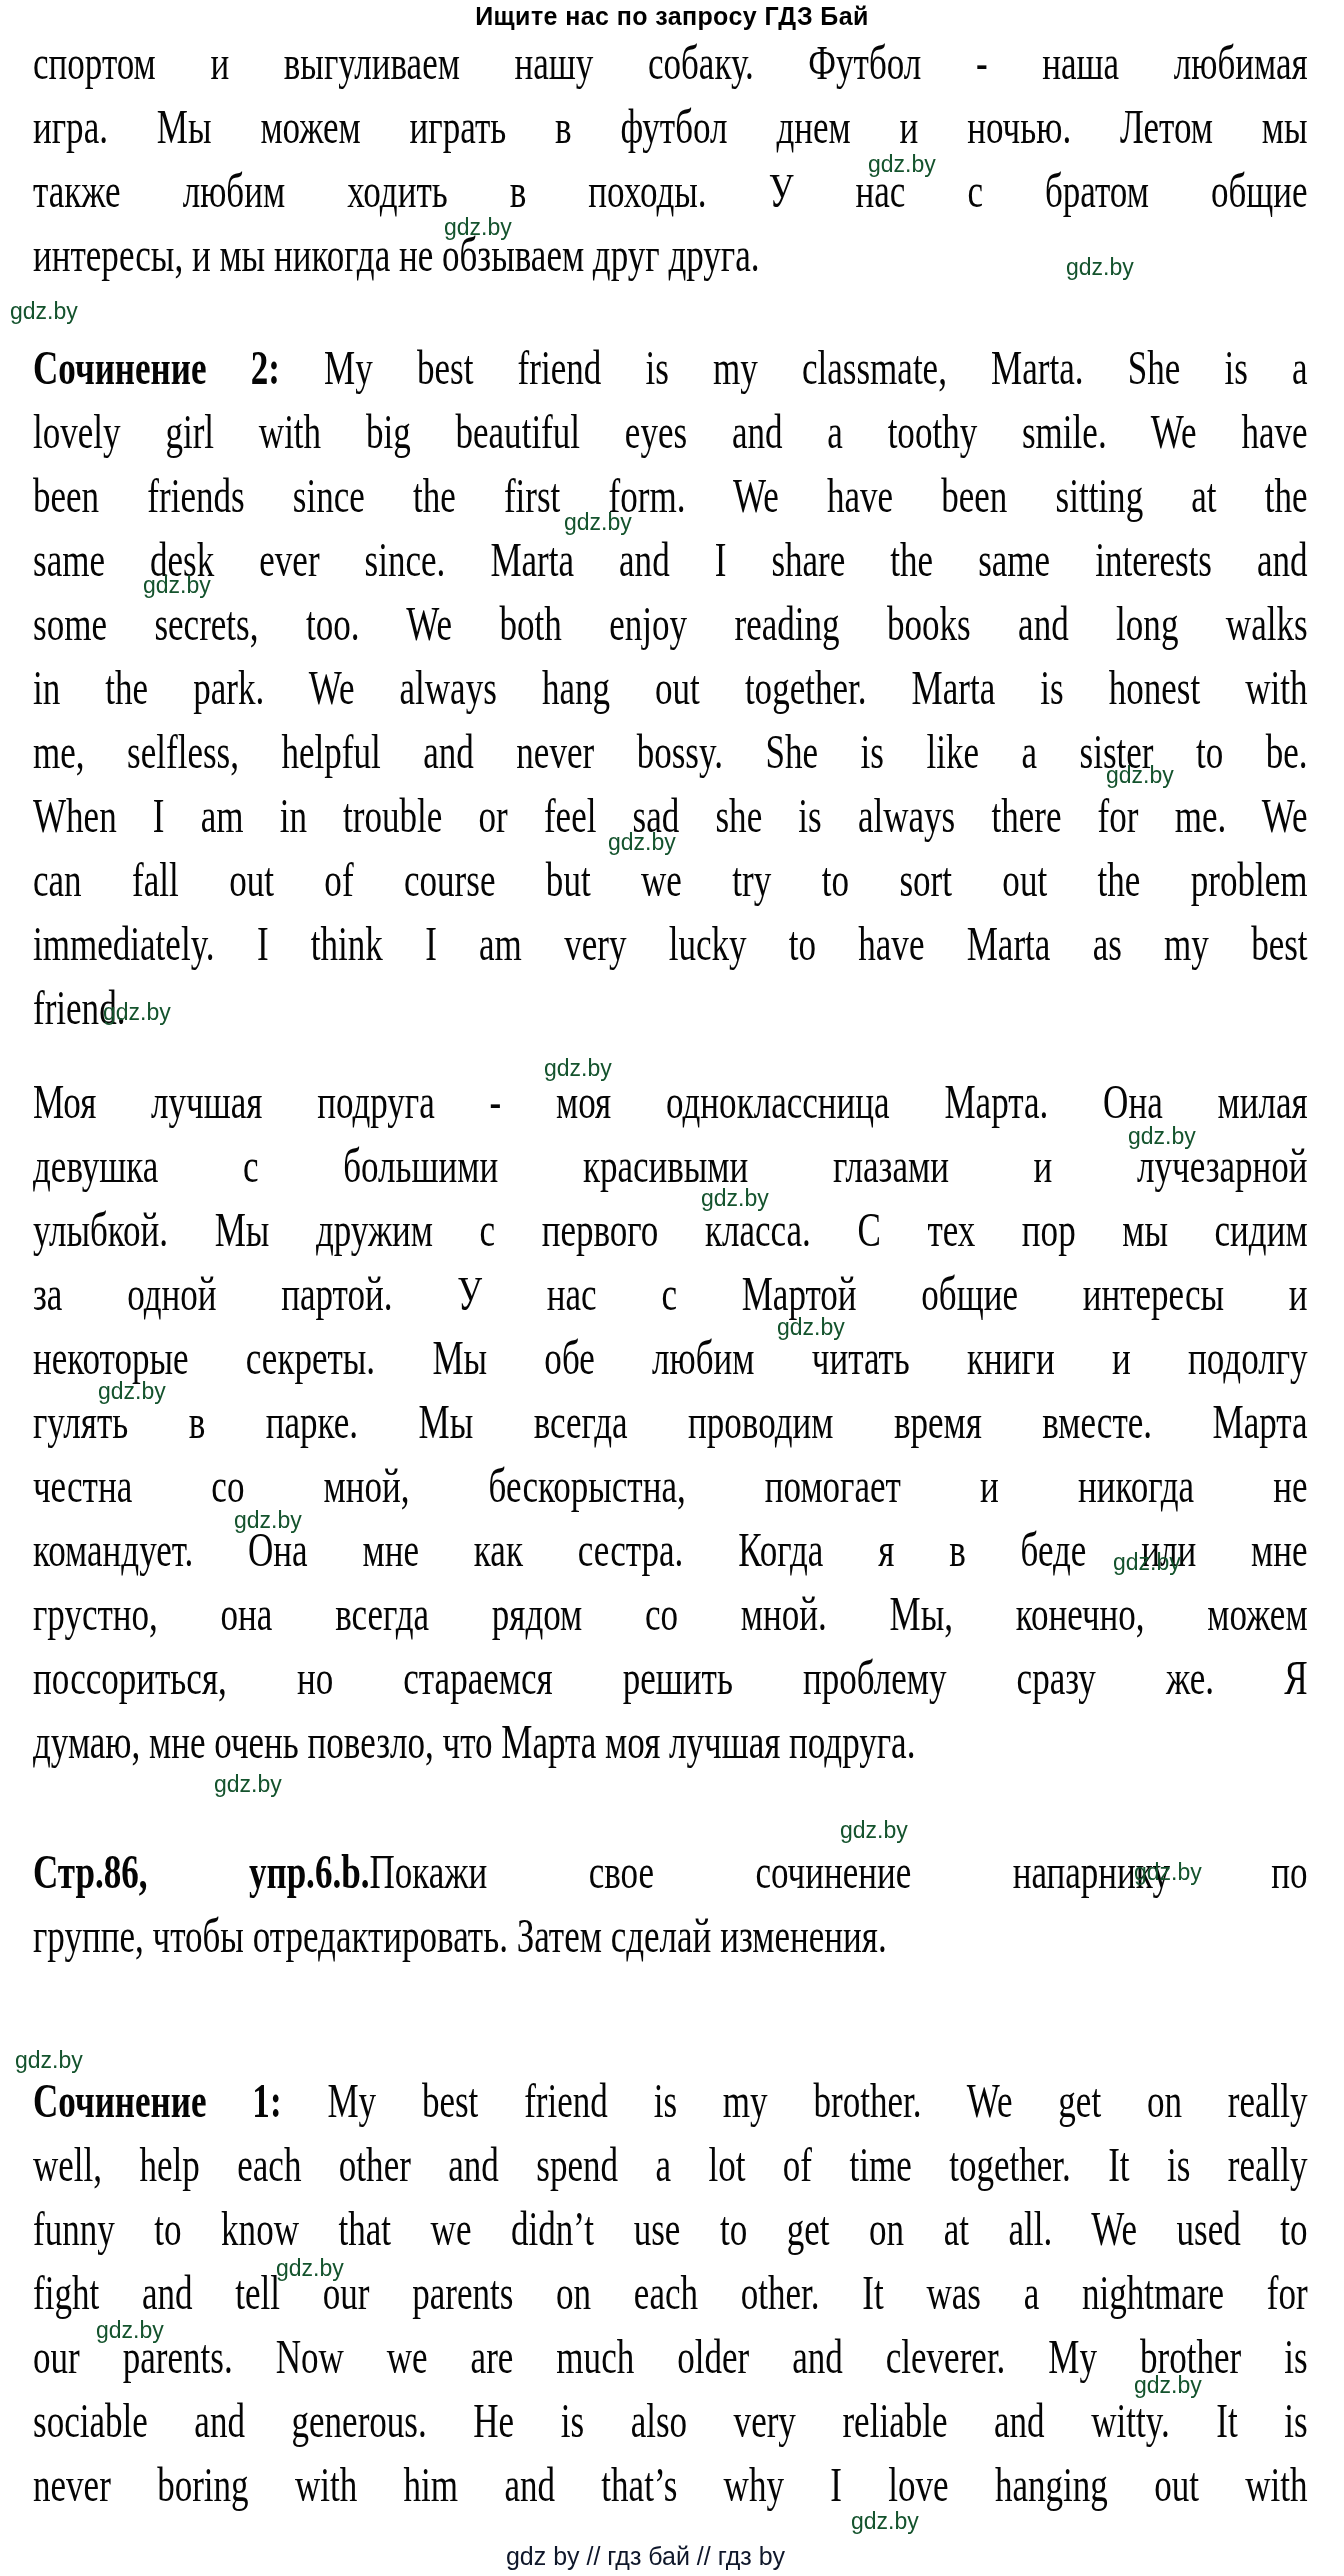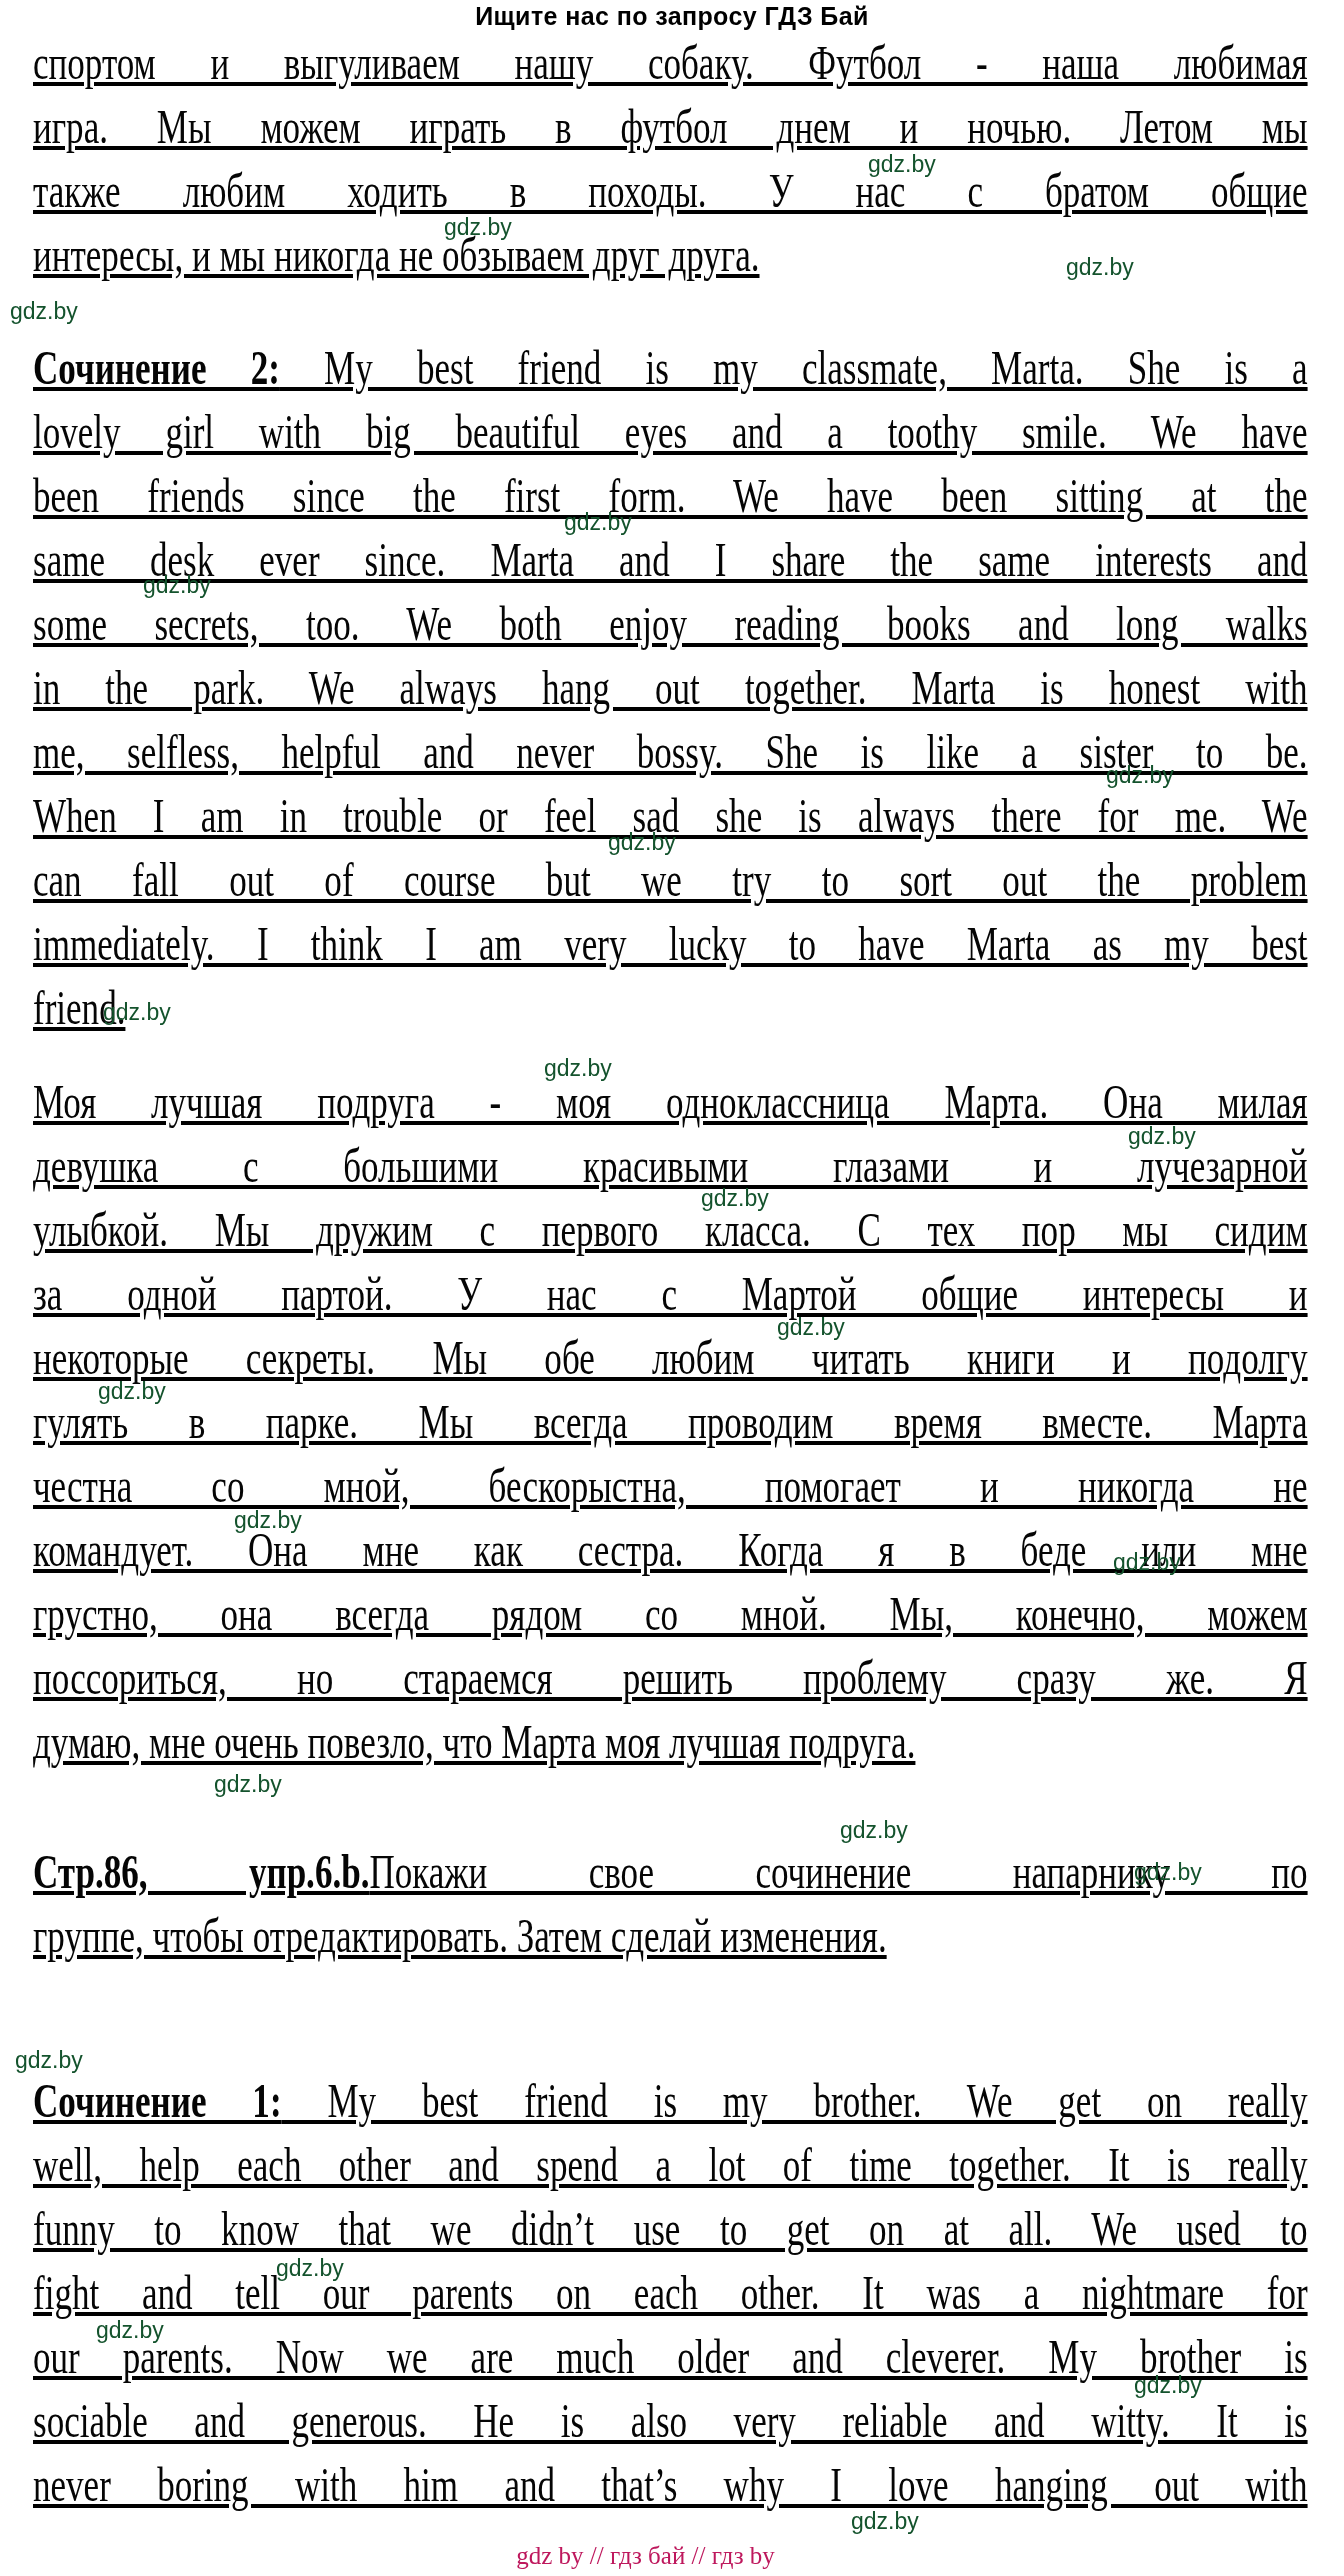--- a/index.html
+++ b/index.html
@@ -5,21 +5,21 @@
   html,body{margin:0;padding:0;}
   body{
     width:1344px;height:2576px;position:relative;background:#ffffff;
     font-family:"Liberation Serif",serif;overflow:hidden;
   }
   .promo-header{
     position:absolute;top:1.7px;left:0;width:1344px;text-align:center;
     font-family:"Liberation Sans",sans-serif;font-size:25px;font-weight:600;
     letter-spacing:0.4px;
   }
-  .para{position:absolute;left:33px;width:1274px;text-decoration:underline;}
+  .para{position:absolute;left:33px;width:1274px;}
   .p1{top:31px}
   .p2{top:336px}
   .p3{top:1070px}
   .p4{top:1840px}
   .p5{top:2069px}
   .tline{
     height:64px;line-height:64px;font-size:48px;color:#050505;
     width:1746px;transform:scaleX(0.73);transform-origin:0 50%;
     text-align:justify;text-align-last:justify;
   }
@@ -105,14 +105,14 @@
     <span class="wm" style="left: 214px; top: 1771px;">gdz.by</span>
     <span class="wm" style="left: 840px; top: 1817px;">gdz.by</span>
     <span class="wm" style="left: 1134px; top: 1859px;">gdz.by</span>
     <span class="wm" style="left: 15px; top: 2047px;">gdz.by</span>
     <span class="wm" style="left: 276px; top: 2255px;">gdz.by</span>
     <span class="wm" style="left: 96px; top: 2317px;">gdz.by</span>
     <span class="wm" style="left: 1134px; top: 2372px;">gdz.by</span>
     <span class="wm" style="left: 851px; top: 2508px;">gdz.by</span>
   </div>
 
-<div class="page-footer" style="color: #be185d; font-family: Liberation Serif, serif;">gdz by  //  гдз бай  //  гдз by</div>
+<div class="page-footer" style="color: #0f172a;">gdz by  //  гдз бай  //  гдз by</div>
 
 
 </body></html>

